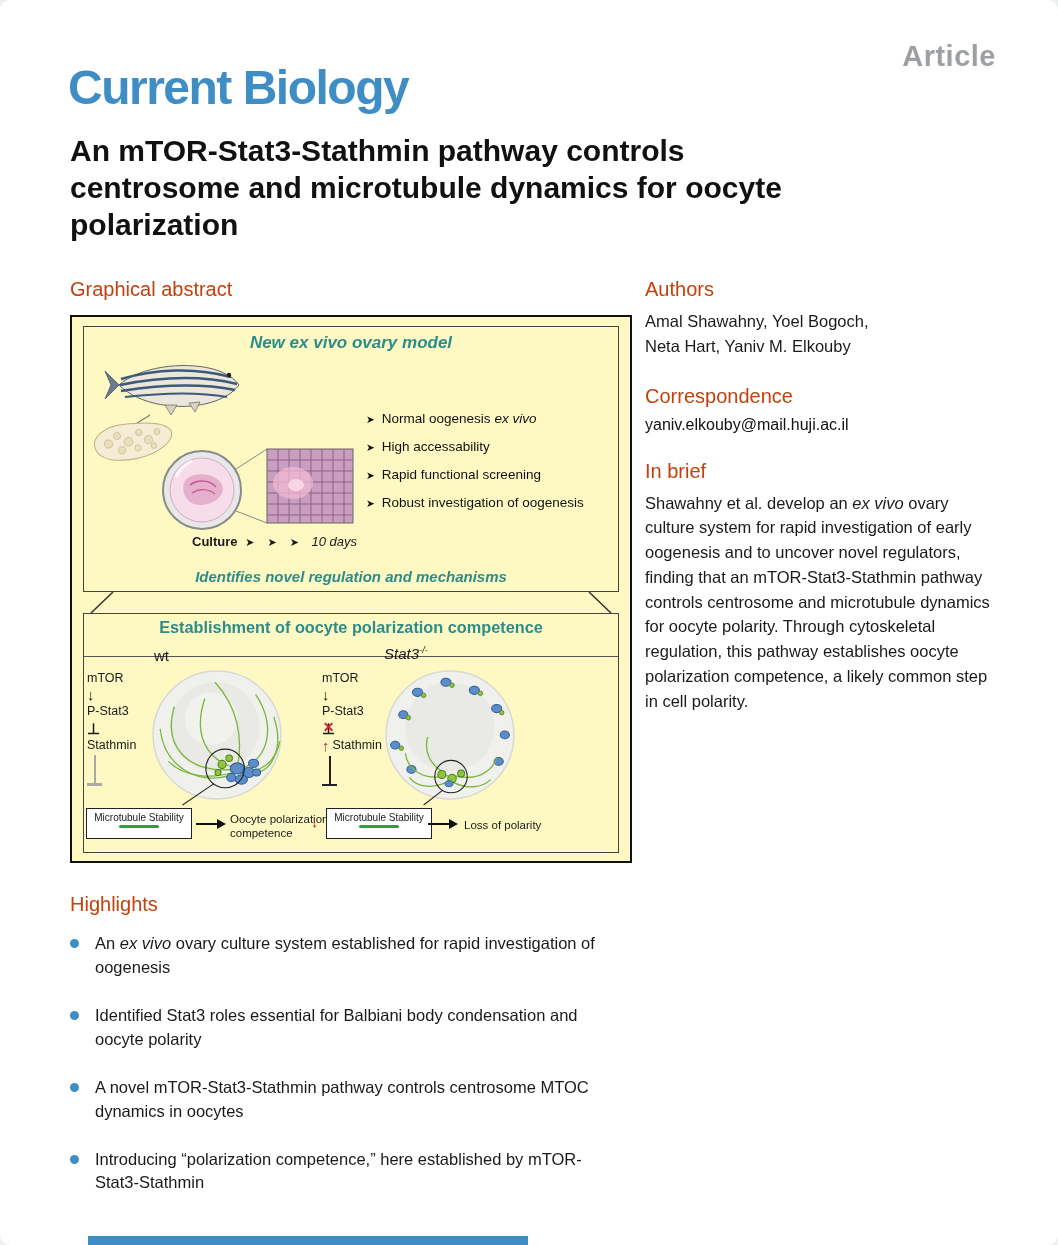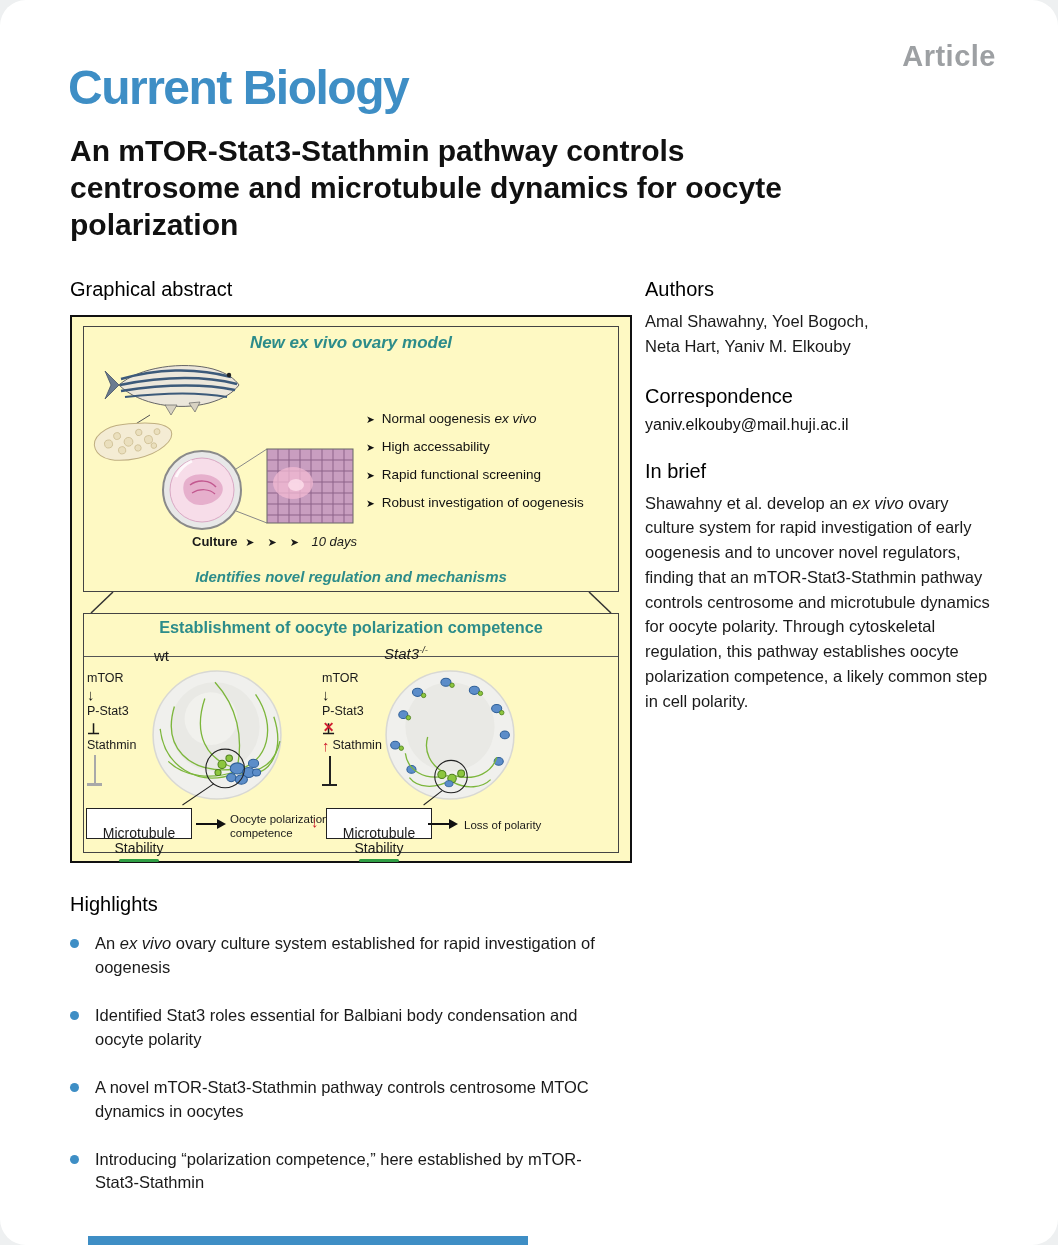--- a/index.html
+++ b/index.html
@@ -1,26 +1,26 @@
 <!DOCTYPE html>
 <html><head>
 <meta charset="utf-8">
 <style>
   * { box-sizing: border-box; }
   html,body { margin:0; padding:0; background:#eef0f1; font-family:"Liberation Sans", sans-serif; }
-  .page { position:relative; width:1058px; height:1245px; margin:0 auto; background:#fff; border-radius:26px; overflow:hidden; color:#1a1a1a; }
+  .page { position:relative; width:1058px; height:1245px; margin:0 auto; background:#fff; border-radius:11px; overflow:hidden; color:#1a1a1a; }
 
   .article-label { position:absolute; top:40px; right:62px; font-size:29px; font-weight:bold; color:#9da0a3; letter-spacing:.5px; }
   .journal { position:absolute; top:60px; left:68px; margin:0; font-size:48px; font-weight:bold; color:#3e8ec5; letter-spacing:-1.5px; }
   .title { position:absolute; top:132px; left:70px; margin:0; font-size:30px; font-weight:bold; line-height:1.24; color:#111; }
   .title .tline { display:block; }
 
   .col-left  { position:absolute; left:70px;  top:278px; width:562px; }
   .col-right { position:absolute; left:645px; top:278px; width:356px; }
-  .sec-heading { font-size:20px; font-weight:normal; color:#000000; margin:0; }
+  .sec-heading { font-size:20px; font-weight:normal; color:#c2410c; margin:0; }
 
   
   .ga-box { position:relative; width:562px; height:548px; border:2px solid #111; background:#fef9c3; margin-top:14px; }
   .ga-top { position:absolute; left:11px; top:9px; width:536px; height:266px; border:1.5px solid #444; }
   .ga-top-title { position:absolute; top:6px; left:0; width:100%; text-align:center; font-size:17px; font-weight:bold; font-style:italic; color:#2c8c8a; }
   .ga-art { position:absolute; left:4px; top:26px; width:280px; height:206px; }
   .ga-features { position:absolute; left:282px; top:84px; width:250px; }
   .ga-feature { display:flex; align-items:baseline; gap:7px; font-size:13.5px; margin-bottom:13px; color:#111; }
   .feat-marker { font-size:10.5px; line-height:1; }
   .ga-culture { position:absolute; left:108px; top:207px; font-size:13px; }
@@ -50,21 +50,21 @@
   .pw-longline { display:flex; flex-direction:column; align-items:center; margin-top:3px; }
   .pw-longline .vl { width:2px; height:28px; }
   .pw-longline .hb { width:15px; height:2.5px; }
   .pw-longline.gray .vl,.pw-longline.gray .hb { background:#a9a9a9; }
   .pw-longline.dark .vl,.pw-longline.dark .hb { background:#222; }
 
   .oocyte { position:absolute; width:138px; height:138px; }
   .oocyte-wt  { left:64px;  top:54px; }
   .oocyte-mut { left:297px; top:54px; }
 
-  .mt-box { position:absolute; width:106px; height:31px; border:1.2px solid #222; background:#fff; font-size:14px; text-align:center; padding-top:17px; line-height:1.1; }
+  .mt-box { position:absolute; width:106px; height:31px; border:1.2px solid #222; background:#fff; font-size:10px; text-align:center; padding-top:3px; line-height:1.1; }
   .mt-box-wt  { left:2px;   top:194px; }
   .mt-box-mut { left:242px; top:194px; }
   .green-line { width:40px; height:3px; background:#2f9e44; border-radius:2px; margin:2px auto 0; }
 
   .flow-arrow { position:absolute; width:22px; height:2.2px; background:#111; }
   .flow-arrow::after { content:""; position:absolute; right:-8px; top:-4.2px; border-left:9px solid #111; border-top:5.2px solid transparent; border-bottom:5.2px solid transparent; }
   .arrow-wt  { left:112px; top:209px; }
   .arrow-mut { left:344px; top:209px; }
   .outcome { position:absolute; font-size:11.5px; line-height:1.25; }
   .outcome-wt  { left:146px; top:198px; width:112px; }

